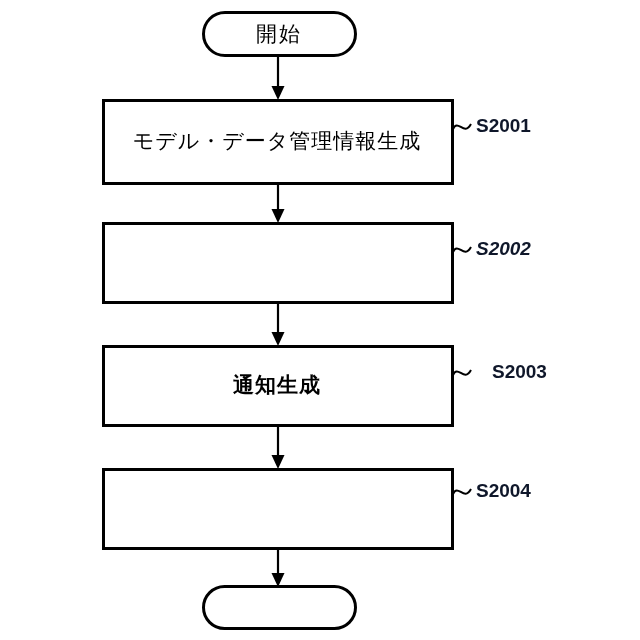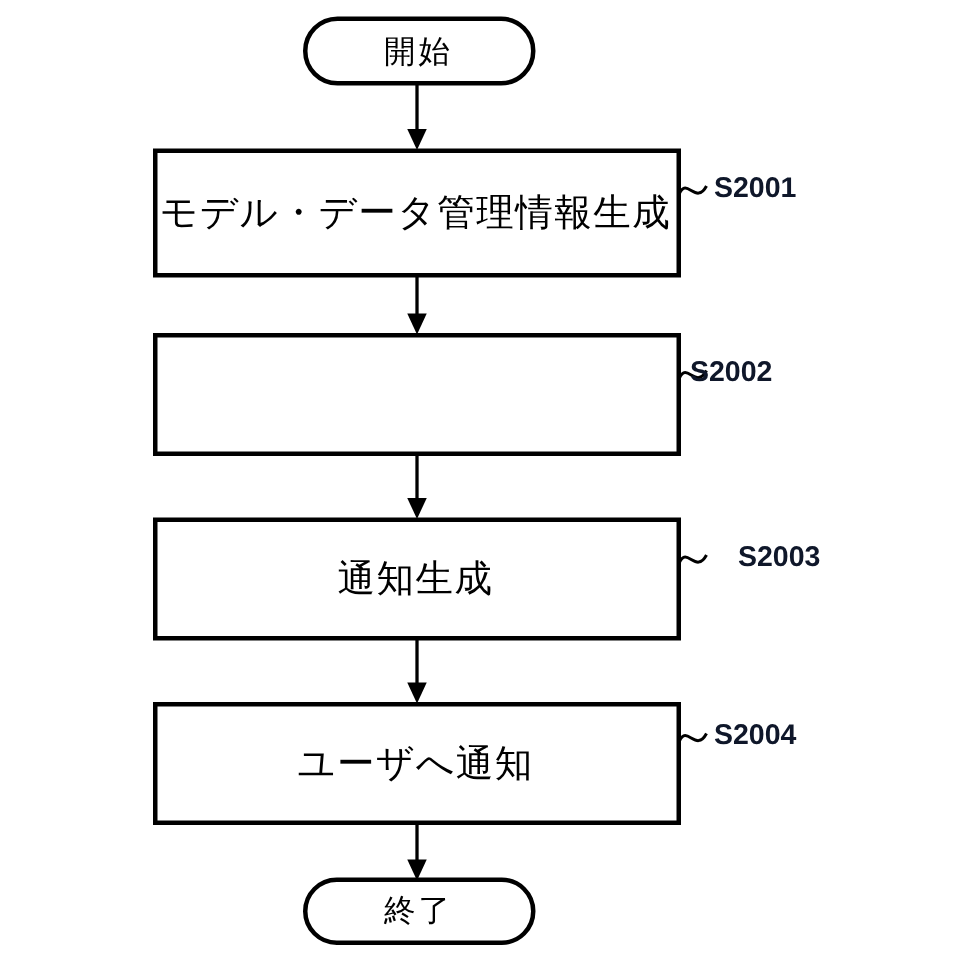--- a/index.html
+++ b/index.html
@@ -38,21 +38,21 @@
     font-family: "DejaVu Sans", "Liberation Sans", sans-serif;
     color: #000000;
     letter-spacing: 0.5px;
   }
   .terminator-label {
     font-size: 21px;
     font-weight: 400;
     letter-spacing: 2px;
   }
   .process-label {
-    font-size: 25px;
+    font-size: 21px;
     font-weight: 400;
     letter-spacing: 1px;
   }
   .step-label {
     position: absolute;
     font-family: "Liberation Sans", "DejaVu Sans", sans-serif;
     font-size: 19px;
     font-weight: bold;
     color: #0f172a;
     letter-spacing: 0px;
@@ -111,27 +111,25 @@
     <path d="M 453 375 C 458 364, 464 383, 471 370" fill="none" stroke="#000000" stroke-width="2"></path>
 
     <path d="M 453 494 C 458 483, 464 502, 471 489" fill="none" stroke="#000000" stroke-width="2"></path>
   </svg>
 
   <div class="node-text terminator-label" style="left:203px; top:12px; width:152px; height:43px;">開始</div>
 
   <div class="node-text process-label" style="left:102px; top:99px; width:350px; height:84px;">モデル・データ管理情報生成</div>
 
 
-  <div class="node-text process-label" style="left:102px; top:345px; width:350px; height:80px;">通知生成</div>
+  <div class="node-text process-label" style="left:102px; top:345px; width:350px; height:80px;font-weight:bold;">通知生成</div>
 
-  <div class="node-text process-label" style="left:102px; top:468px; width:350px; height:80px;">ユーザへ通知</div>
 
-  <div class="node-text terminator-label" style="left:203px; top:586px; width:152px; height:42px;">終了</div>
 
   <div class="step-label" style="left:476px; top:116px;">S2001</div>
 
-  <div class="step-label" style="left:460px; top:239px;">S2002</div>
+  <div class="step-label" style="left:476px; top:239px;font-style:italic;">S2002</div>
 
   <div class="step-label" style="left:476px; top:362px;margin-left:16px;">S2003</div>
 
   <div class="step-label" style="left:476px; top:481px;">S2004</div>
 
 </div>
 
 </body></html>

